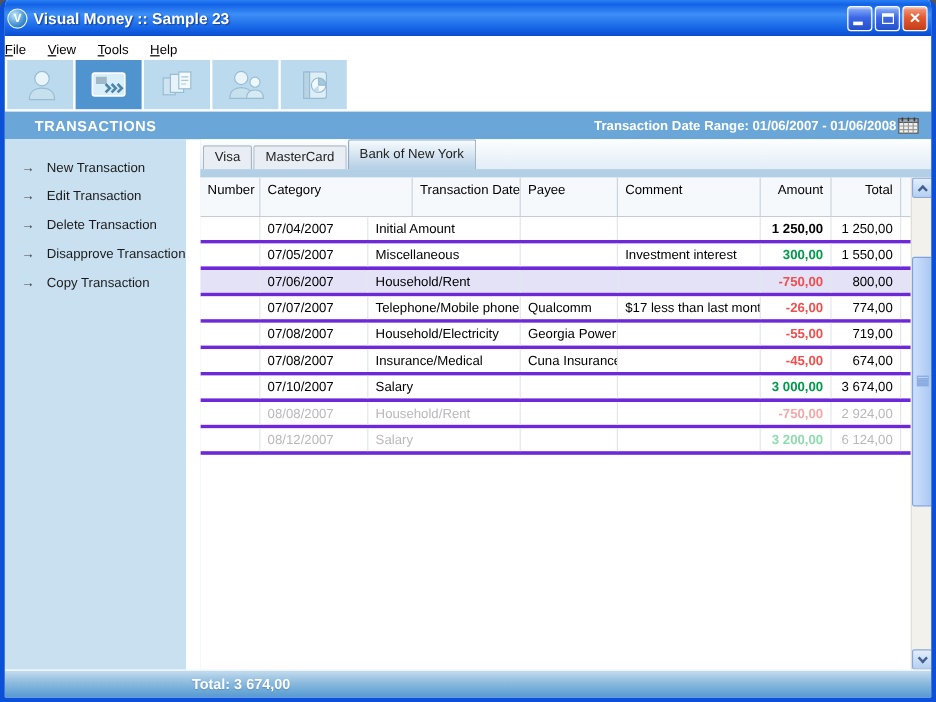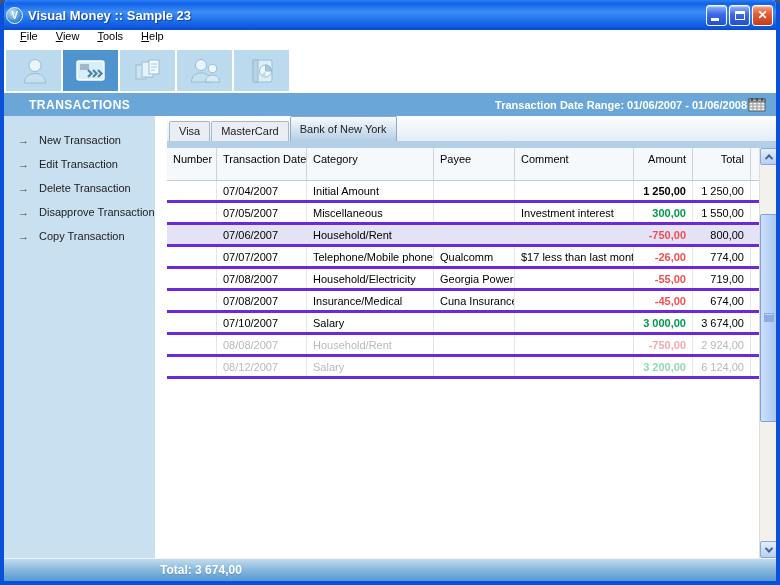--- a/index.html
+++ b/index.html
@@ -36,21 +36,21 @@
     position:relative;
     background:linear-gradient(180deg,#8fb4fa 0%,#3c68e8 45%,#2450cc 100%);
     box-shadow:inset 0 1px 1px rgba(255,255,255,.5);
   }
   .winbtn.close { background:linear-gradient(180deg,#f3a086 0%,#e25b33 45%,#c43d18 100%); }
   .glyph-min { position:absolute; left:4px; bottom:4px; width:8px; height:3px; background:#fff; }
   .glyph-max { position:absolute; left:5px; top:5px; width:10px; height:9px; border:1px solid #fff; border-top:3px solid #fff; }
   .glyph-close { position:absolute; inset:0; color:#fff; font-weight:bold; font-size:12px; line-height:19px; text-align:center; }
 
   
-  .menubar { height:18px; flex:0 0 18px; background:#fff; display:flex; align-items:flex-start; padding-left:16px; gap:18px; }
+  .menubar { height:18px; flex:0 0 18px; background:#fff; display:flex; align-items:flex-end; padding-left:0; gap:18px; }
   .menu-item { display:inline-block; color:#000; cursor:default; }
   .menu-item::first-letter { text-decoration:underline; }
 
   
   .toolbar { height:45px; flex:0 0 45px; background:#fff; display:flex; gap:2px; padding:2px 0 0 2px; }
   .toolbtn {
     width:55px; height:41px; background:#bcdaee; border:none;
     display:flex; align-items:center; justify-content:center;
   }
   .toolbtn.active { background:#4f93cf; }
@@ -261,22 +261,22 @@
           <div class="tab">MasterCard</div>
           <div class="tab selected">Bank of New York</div>
         </div>
       <div class="tabgap"></div>
 
       <div class="tablearea">
         <div class="grid">
           <div class="thead">
 
           <div class="hcell c0">Number</div>
+              <div class="hcell c2">Category</div>
               <div class="hcell c1">Transaction Date</div>
-              <div class="hcell c2">Category</div>
               <div class="hcell c3">Payee</div>
               <div class="hcell c4">Comment</div>
               <div class="hcell c5">Amount</div>
               <div class="hcell c6">Total</div>
               <div class="hcell cfill"></div>
             </div>
           <div>
 
           <div class="trow">
                 <div class="cell c0"></div>

